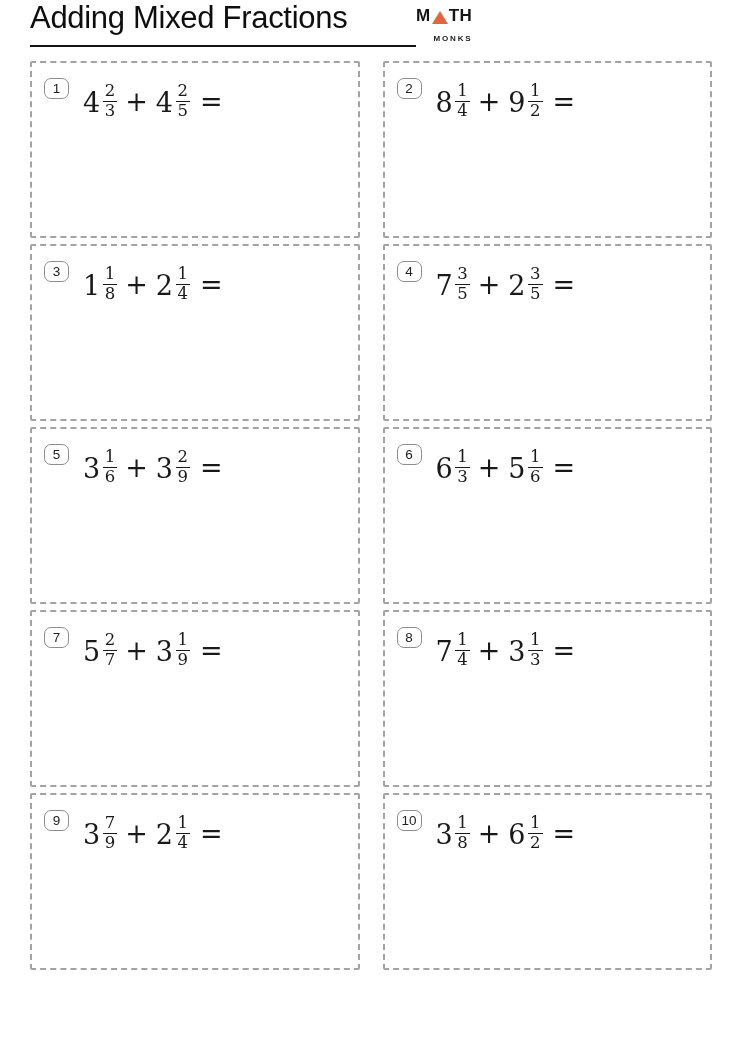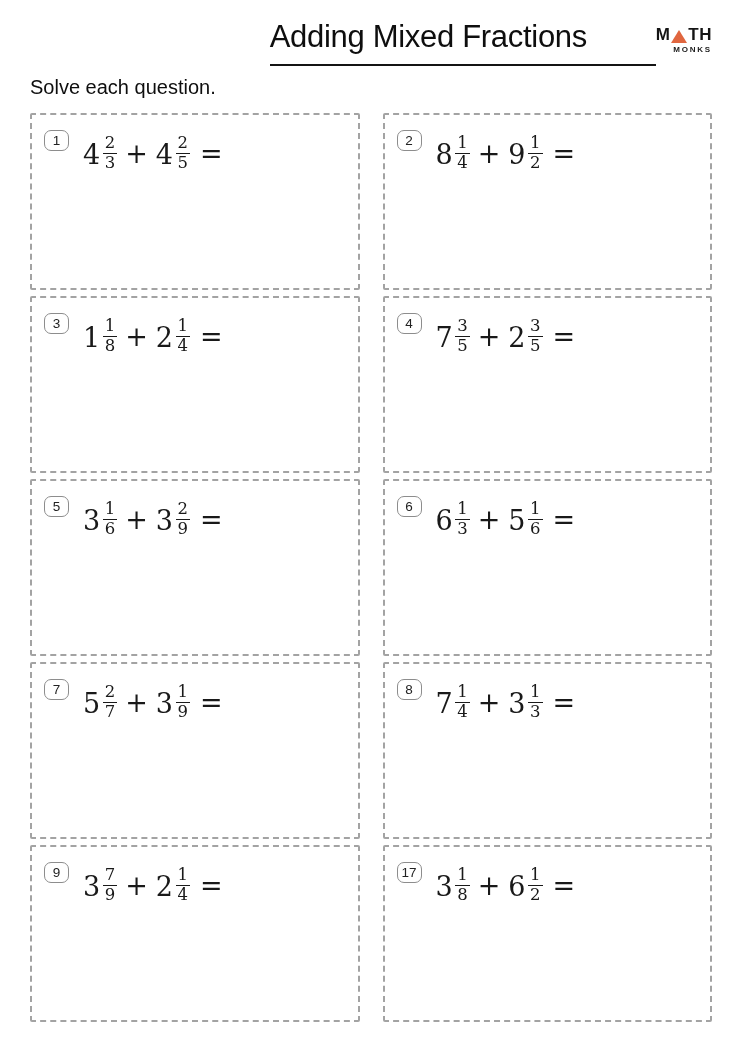--- a/index.html
+++ b/index.html
@@ -7,30 +7,30 @@
   body {
     width: 742px; height: 1050px;
     background: #ffffff;
     font-family: "Liberation Sans", sans-serif;
     color: #111;
     overflow: hidden;
   }
   .page { padding: 0 30px; }
 
   
-  .page-header { display: flex; justify-content: flex-end; align-items: flex-start; padding-top: 19px; }
+  .page-header { display: flex; justify-content: flex-start; align-items: flex-start; }
   .title-block { border-bottom: 2px solid #141414; padding-bottom: 9px; width: 386px; }
   h1.title { margin: 0; font-size: 31px; font-weight: 400; letter-spacing: -0.3px; color: #0e0e0e; line-height: 1.15; }
 
   .logo { margin-top: 7px; display: flex; flex-direction: column; align-items: flex-end; }
   .logo-top { display: flex; align-items: flex-end; font-weight: 700; font-size: 17px; letter-spacing: 0.5px; color: #141414; line-height: 1; }
   .logo-triangle { display: inline-block; width: 0; height: 0;
     border-left: 8px solid transparent; border-right: 8px solid transparent;
     margin: 0 1px 0 1px; }
-  .logo-sub { font-weight: 700; font-size: 8px; letter-spacing: 1.8px; color: #1c1c1c; margin-top: 2px; }
+  .logo-sub { font-weight: 700; font-size: 8px; letter-spacing: 1.8px; color: #1c1c1c; margin-top: 10px; }
 
   .subtitle { font-size: 20px; margin-top: 10px; color: #0e0e0e; }
 
   
   .grid { margin-top: 14px; display: grid; grid-template-columns: 1fr 1fr; column-gap: 23px; row-gap: 6px; }
   .cell {
     height: 177px;
     border: 2px dashed #a3a3a3;
     border-radius: 2px;
     padding: 12px 12px;
@@ -83,21 +83,20 @@
     <div class="logo">
       <div class="logo-top">
         <span>M</span>
         <span class="logo-triangle" style="border-bottom: 13px solid rgb(224, 102, 63);"></span>
         <span>TH</span>
       </div>
       <div class="logo-sub">MONKS</div>
     </div>
   </div>
 
-  <div class="subtitle">Solve each question.</div>
 
   <div class="grid">
       <div class="cell">
     <span class="badge">
           <span>1</span>
         </span>
     <span class="expr"><span class="whole">4</span><span class="frac"><span class="num">2</span><span class="den">3</span></span><span class="op">+</span><span class="whole">4</span><span class="frac"><span class="num">2</span><span class="den">5</span></span><span class="eq">=</span></span>
   </div>
       <div class="cell">
     <span class="badge">
@@ -142,19 +141,19 @@
     <span class="expr"><span class="whole">7</span><span class="frac"><span class="num">1</span><span class="den">4</span></span><span class="op">+</span><span class="whole">3</span><span class="frac"><span class="num">1</span><span class="den">3</span></span><span class="eq">=</span></span>
   </div>
       <div class="cell">
     <span class="badge">
           <span>9</span>
         </span>
     <span class="expr"><span class="whole">3</span><span class="frac"><span class="num">7</span><span class="den">9</span></span><span class="op">+</span><span class="whole">2</span><span class="frac"><span class="num">1</span><span class="den">4</span></span><span class="eq">=</span></span>
   </div>
       <div class="cell">
     <span class="badge">
-          <span>17</span>
+          <span>10</span>
         </span>
     <span class="expr"><span class="whole">3</span><span class="frac"><span class="num">1</span><span class="den">8</span></span><span class="op">+</span><span class="whole">6</span><span class="frac"><span class="num">1</span><span class="den">2</span></span><span class="eq">=</span></span>
   </div>
     </div>
 
 </div>
 
 </body></html>

